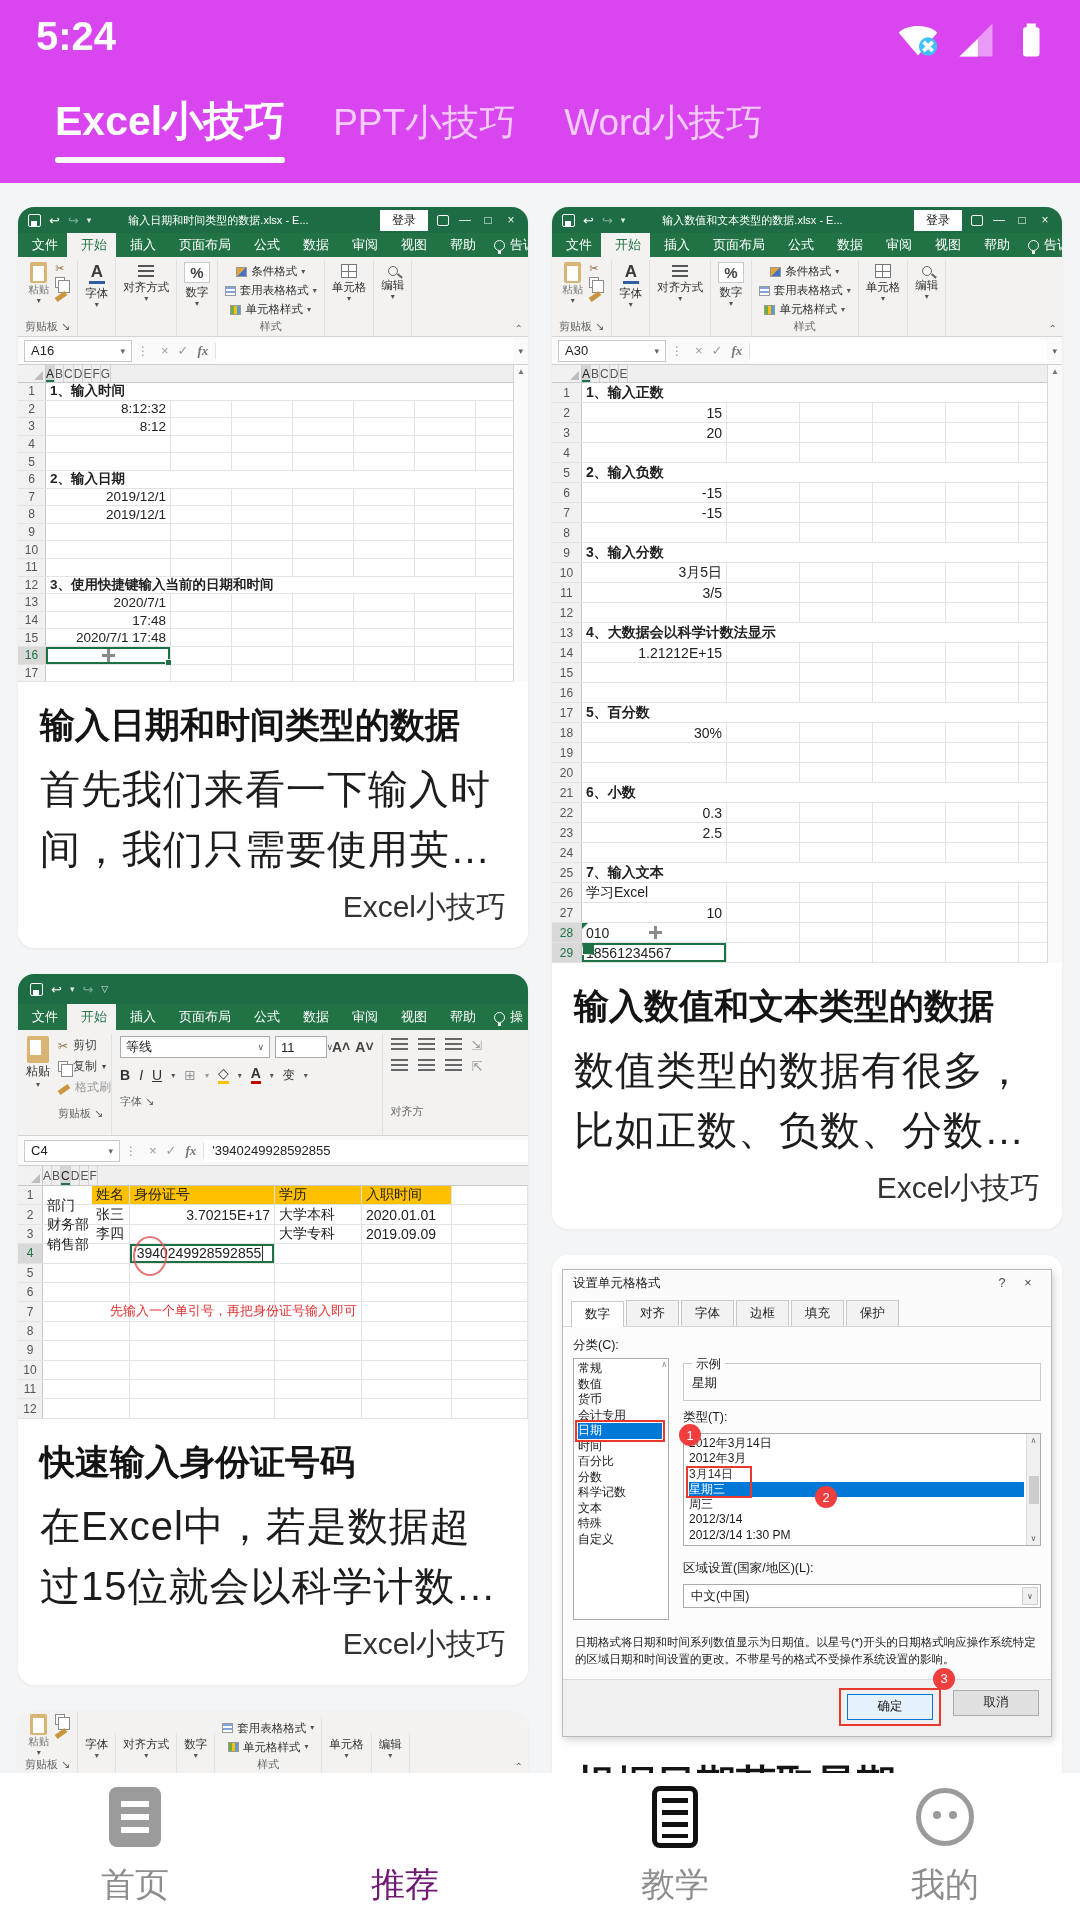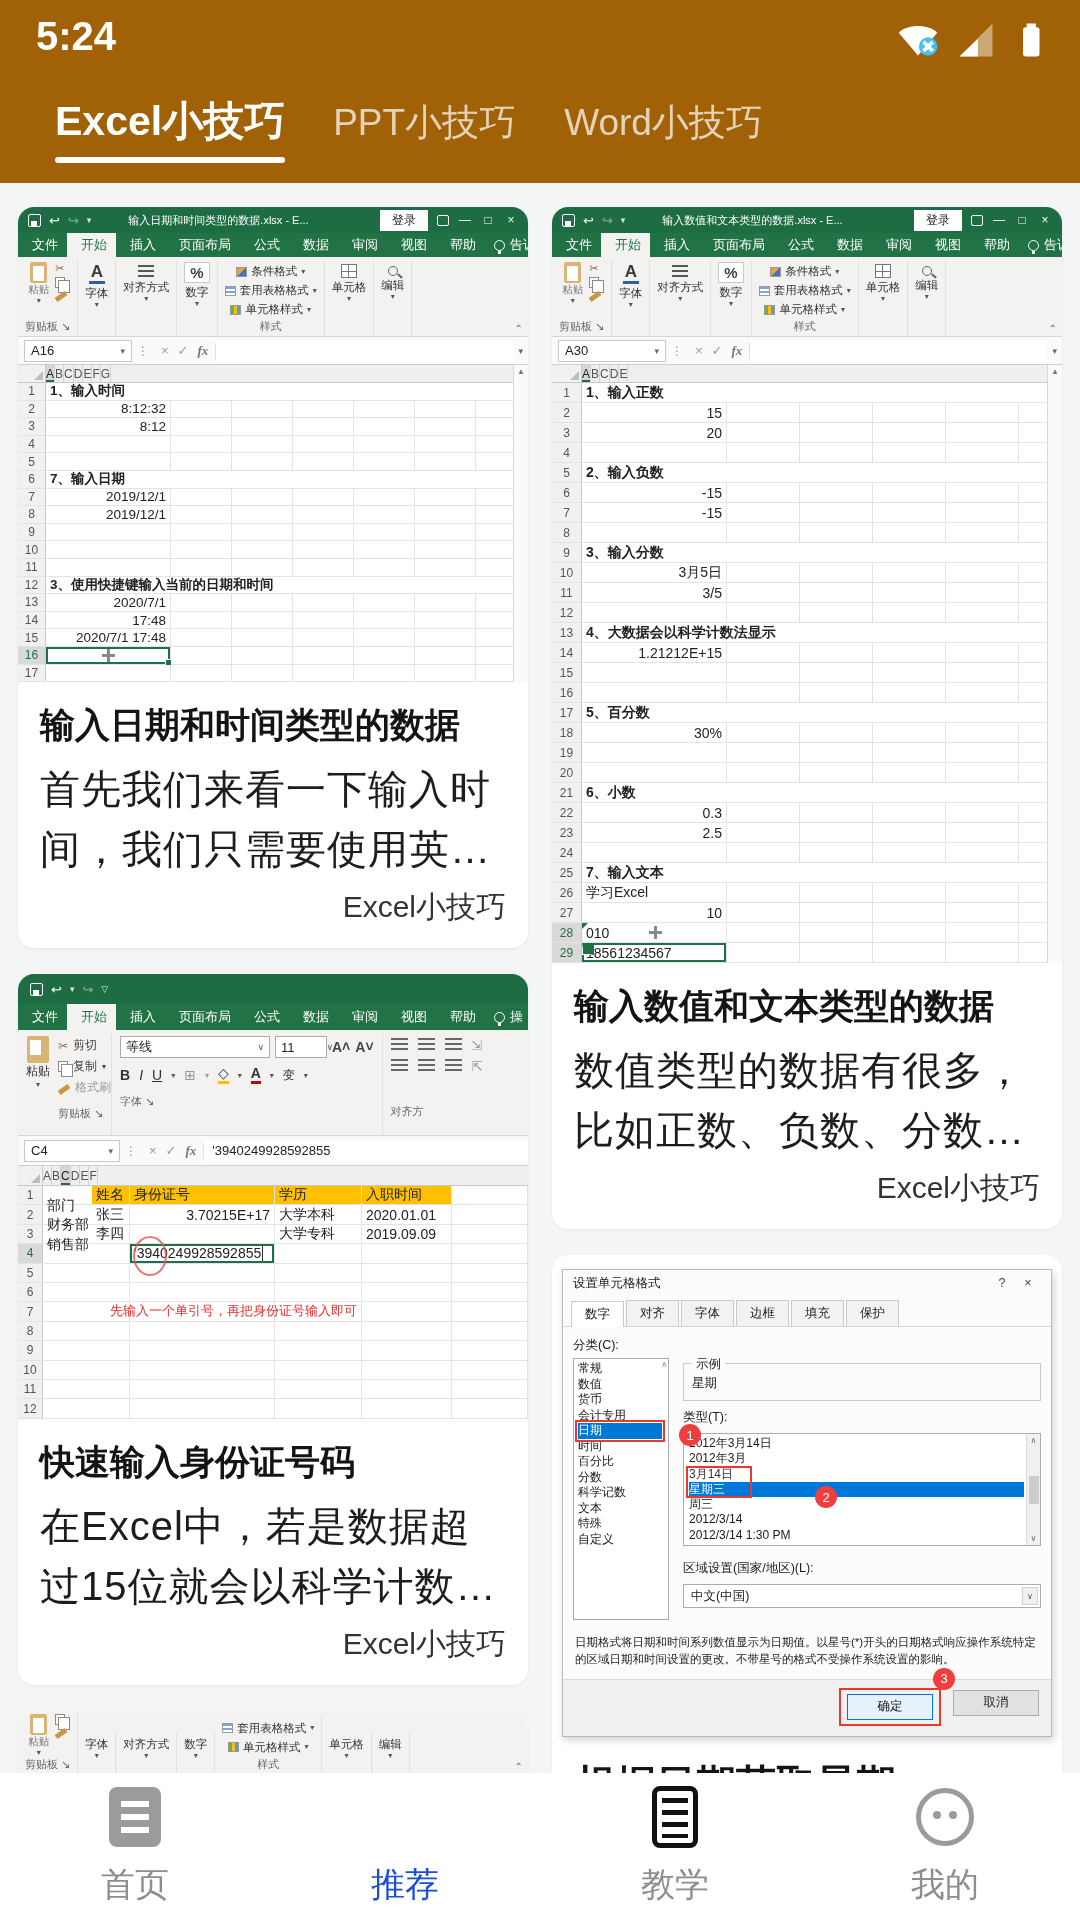--- a/index.html
+++ b/index.html
@@ -1,20 +1,20 @@
 <!DOCTYPE html>
 <html><head>
 <meta charset="utf-8">
 <style>
   * { margin:0; padding:0; box-sizing:border-box; }
   html,body { width:1080px; height:1920px; overflow:hidden; background:#F4F5F6;
     font-family:"Liberation Sans","DejaVu Sans",sans-serif; }
 
   
-  .header { position:absolute; top:0; left:0; width:1080px; height:183px; background:#a16207; z-index:5; }
+  .header { position:absolute; top:0; left:0; width:1080px; height:183px; background:#d946ef; z-index:5; }
   .time { position:absolute; top:14px; left:36px; color:#fff; font-size:40px; font-weight:bold; }
   .sticons { position:absolute; top:18px; right:24px; display:flex; gap:14px; align-items:center; }
   .tabs { position:absolute; left:55px; bottom:6px; display:flex; align-items:baseline; gap:48px; }
   .tab { color:rgba(255,255,255,.72); font-size:37px; padding-bottom:28px; position:relative; }
   .tab.active { color:#fff; font-size:41px; font-weight:bold; }
   .tab.active::after { content:""; position:absolute; left:0; right:0; bottom:14px; height:6px; background:#fff; border-radius:3px; }
 
   
   .content { position:absolute; top:183px; left:0; width:1080px; height:1592px; overflow:hidden; padding:24px 18px 0; display:flex; gap:24px; }
   .col { width:510px; display:flex; flex-direction:column; gap:26px; }
@@ -178,21 +178,21 @@
   .badge { position:absolute; width:22px; height:22px; border-radius:50%; background:#F03E3E; color:#fff; font-size:13px; display:flex; align-items:center; justify-content:center; z-index:5; }
   .bd1 { left:116px; top:154px; }
   .bd2 { left:252px; top:216px; }
   .bd3 { right:96px; top:-12px; }
   .dlgtitle { font-size:40px; font-weight:bold; color:#141414; padding:20px 24px 24px; }
 
   
   .nav { position:absolute; left:0; bottom:0; width:1080px; height:147px; background:#fff; z-index:10; display:flex; justify-content:space-around; align-items:center; }
   .navitem { display:flex; flex-direction:column; align-items:center; gap:14px; width:180px; }
   .navlabel { font-size:34px; color:#8E8E8E; }
-  .navitem.active .navlabel { color:#1d4ed8; }
+  .navitem.active .navlabel { color:#701a75; }
   .nico { height:62px; display:flex; align-items:center; justify-content:center; }
   .ic-home { width:52px; height:60px; background:#9B9B9B; border-radius:8px; position:relative; }
   .ic-home::after { content:""; position:absolute; left:12px; top:14px; width:28px; height:32px;
       background:repeating-linear-gradient(#fff 0 6px, transparent 6px 13px); }
   .ic-grid { display:grid; grid-template-columns:26px 26px; grid-template-rows:26px 26px; gap:8px; }
   .ic-teach { width:46px; height:62px; border:5px solid #111; border-radius:8px; position:relative; }
   .ic-teach::after { content:""; position:absolute; left:5px; top:7px; width:26px; height:40px;
       background:repeating-linear-gradient(#111 0 5px, transparent 5px 12px); }
   .ic-mine { width:58px; height:58px; border:5px solid #9B9B9B; border-radius:50%; position:relative; }
   .ic-mine::before, .ic-mine::after { content:""; position:absolute; top:18px; width:8px; height:8px; border-radius:50%; background:#9B9B9B; }
@@ -443,21 +443,21 @@
                 <span class="cell cb"></span>
                 <span class="cell cb"></span>
                 <span class="cell cb"></span>
                 <span class="cell cb"></span>
                 <span class="cell cb"></span>
                 <span class="cell cellflex"></span>
               </div>
 
               <div class="xrow lblr">
                 <span class="rn">6</span>
-                <span class="cell ca lbl">7、输入日期</span>
+                <span class="cell ca lbl">2、输入日期</span>
                 <span class="cell cb"></span>
                 <span class="cell cb"></span>
                 <span class="cell cb"></span>
                 <span class="cell cb"></span>
                 <span class="cell cb"></span>
                 <span class="cell cellflex"></span>
               </div>
 
               <div class="xrow">
                 <span class="rn">7</span>

